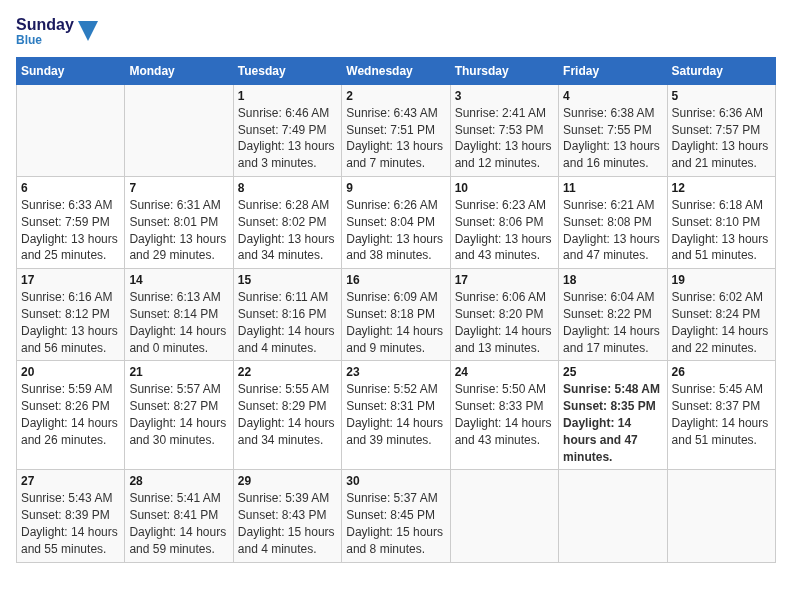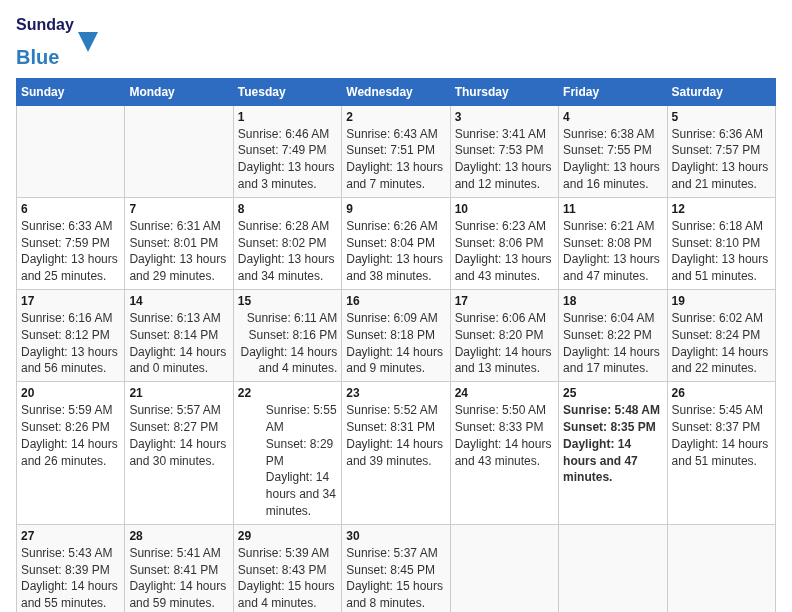--- a/index.html
+++ b/index.html
@@ -78,21 +78,21 @@
       background-color: #ffffff;
     }
   </style>
 </head>
 <body>
 
 <div class="header-area">
   <div class="logo">
   <div style="display:flex;flex-direction:column;line-height:1.1;">
     <span style="font-size:16px;font-weight:bold;color:#1a1a5e;">Sunday</span>
-    <span style="font-size:20px;font-weight:bold;color:#2d7cc0;margin-top:12px;">Blue</span>
+    <span style="font-size:12px;font-weight:bold;color:#2d7cc0;">Blue</span>
   </div>
   <svg width="20" height="20" viewBox="0 0 20 20">
     <polygon points="0,0 20,0 10,20" fill="#2d7cc0"></polygon>
   </svg>
 </div>
   <div class="title-area">
     <div class="calendar-title"></div>
     <div class="calendar-subtitle"></div>
   </div>
 </div>
@@ -120,21 +120,21 @@
 Daylight: 13 hours and 3 minutes.</div>
         </td>
         <td>
           <span class="cell-day">2</span>
           <div class="cell-info" style="white-space: pre-line;">Sunrise: 6:43 AM
 Sunset: 7:51 PM
 Daylight: 13 hours and 7 minutes.</div>
         </td>
         <td>
           <span class="cell-day">3</span>
-          <div class="cell-info" style="white-space: pre-line;">Sunrise: 3:41 AM
+          <div class="cell-info" style="white-space: pre-line;">Sunrise: 2:41 AM
 Sunset: 7:53 PM
 Daylight: 13 hours and 12 minutes.</div>
         </td>
         <td>
           <span class="cell-day">4</span>
           <div class="cell-info" style="white-space: pre-line;">Sunrise: 6:38 AM
 Sunset: 7:55 PM
 Daylight: 13 hours and 16 minutes.</div>
         </td>
         <td>
@@ -196,21 +196,21 @@
 Daylight: 13 hours and 56 minutes.</div>
         </td>
         <td>
           <span class="cell-day">14</span>
           <div class="cell-info" style="white-space: pre-line;">Sunrise: 6:13 AM
 Sunset: 8:14 PM
 Daylight: 14 hours and 0 minutes.</div>
         </td>
         <td>
           <span class="cell-day">15</span>
-          <div class="cell-info" style="white-space: pre-line; text-align: right;">Sunrise: 6:11 AM
+          <div class="cell-info" style="white-space: pre-line;">Sunrise: 6:11 AM
 Sunset: 8:16 PM
 Daylight: 14 hours and 4 minutes.</div>
         </td>
         <td>
           <span class="cell-day">16</span>
           <div class="cell-info" style="white-space: pre-line;">Sunrise: 6:09 AM
 Sunset: 8:18 PM
 Daylight: 14 hours and 9 minutes.</div>
         </td>
         <td>
@@ -240,21 +240,21 @@
 Daylight: 14 hours and 26 minutes.</div>
         </td>
         <td>
           <span class="cell-day">21</span>
           <div class="cell-info" style="white-space: pre-line;">Sunrise: 5:57 AM
 Sunset: 8:27 PM
 Daylight: 14 hours and 30 minutes.</div>
         </td>
         <td>
           <span class="cell-day">22</span>
-          <div class="cell-info" style="white-space: pre-line; margin-left: 28px;">Sunrise: 5:55 AM
+          <div class="cell-info" style="white-space: pre-line;">Sunrise: 5:55 AM
 Sunset: 8:29 PM
 Daylight: 14 hours and 34 minutes.</div>
         </td>
         <td>
           <span class="cell-day">23</span>
           <div class="cell-info" style="white-space: pre-line;">Sunrise: 5:52 AM
 Sunset: 8:31 PM
 Daylight: 14 hours and 39 minutes.</div>
         </td>
         <td>

